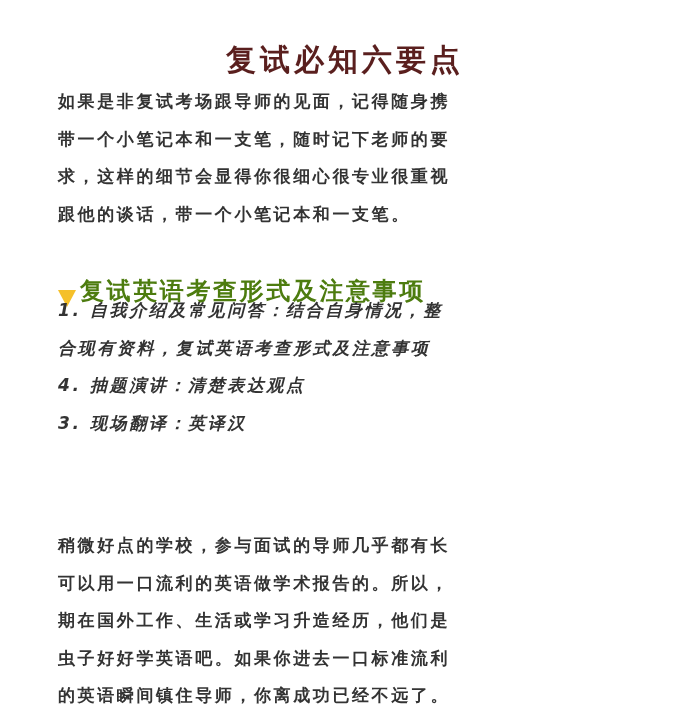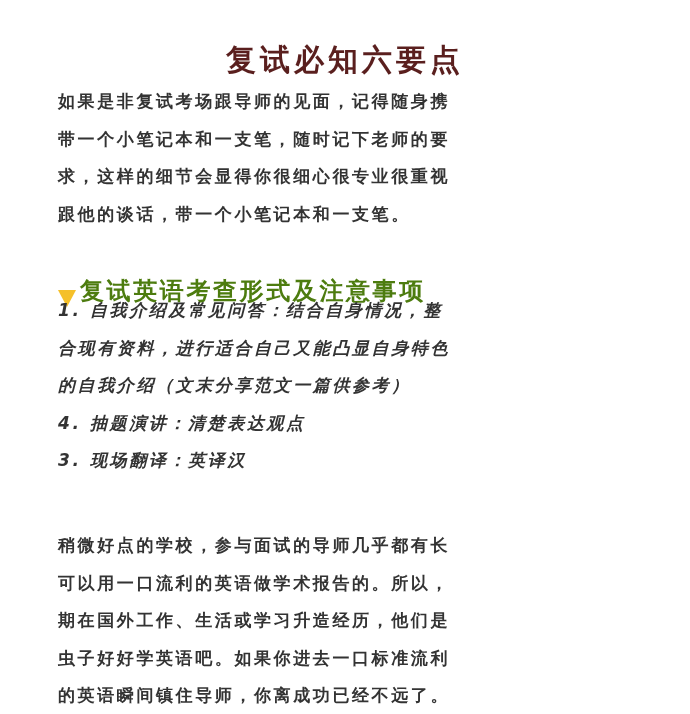--- a/index.html
+++ b/index.html
@@ -86,22 +86,21 @@
     <span class="line">跟他的谈话，带一个小笔记本和一支笔。</span>
   </div>
 
   <div class="section-heading">
     <span class="triangle"></span>
     <span>复试英语考查形式及注意事项</span>
   </div>
 
   <div class="para items">
     <span class="line">1. 自我介绍及常见问答：结合自身情况，整</span>
-    <span class="line">合现有资料，进行适合自己又能凸显自身特色</span>
-    <span class="line">的自我介绍（文末分享范文一篇供参考）</span>
+    <span class="line">合现有资料，复试英语考查形式及注意事项</span>
     <span class="line">4. 抽题演讲：清楚表达观点</span>
     <span class="line">3. 现场翻译：英译汉</span>
   </div>
 
   <div class="para outro">
     <span class="line">稍微好点的学校，参与面试的导师几乎都有长</span>
     <span class="line">可以用一口流利的英语做学术报告的。所以，</span>
     <span class="line">期在国外工作、生活或学习升造经历，他们是</span>
     <span class="line">虫子好好学英语吧。如果你进去一口标准流利</span>
     <span class="line">的英语瞬间镇住导师，你离成功已经不远了。</span>

